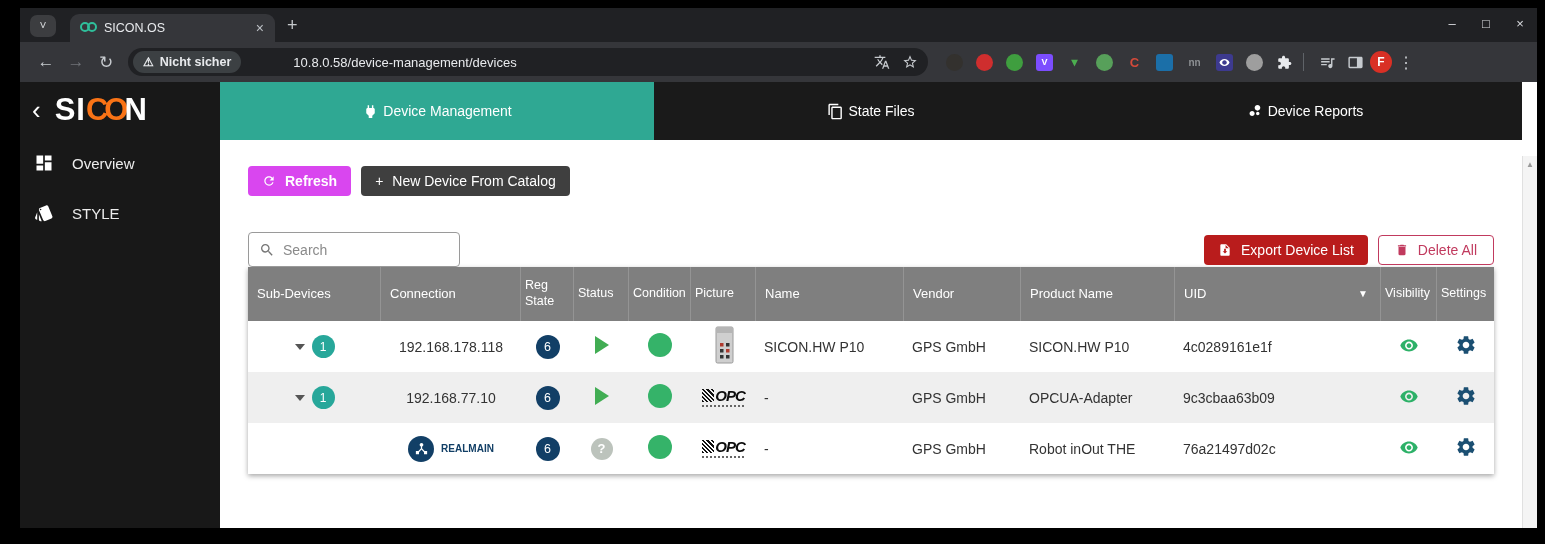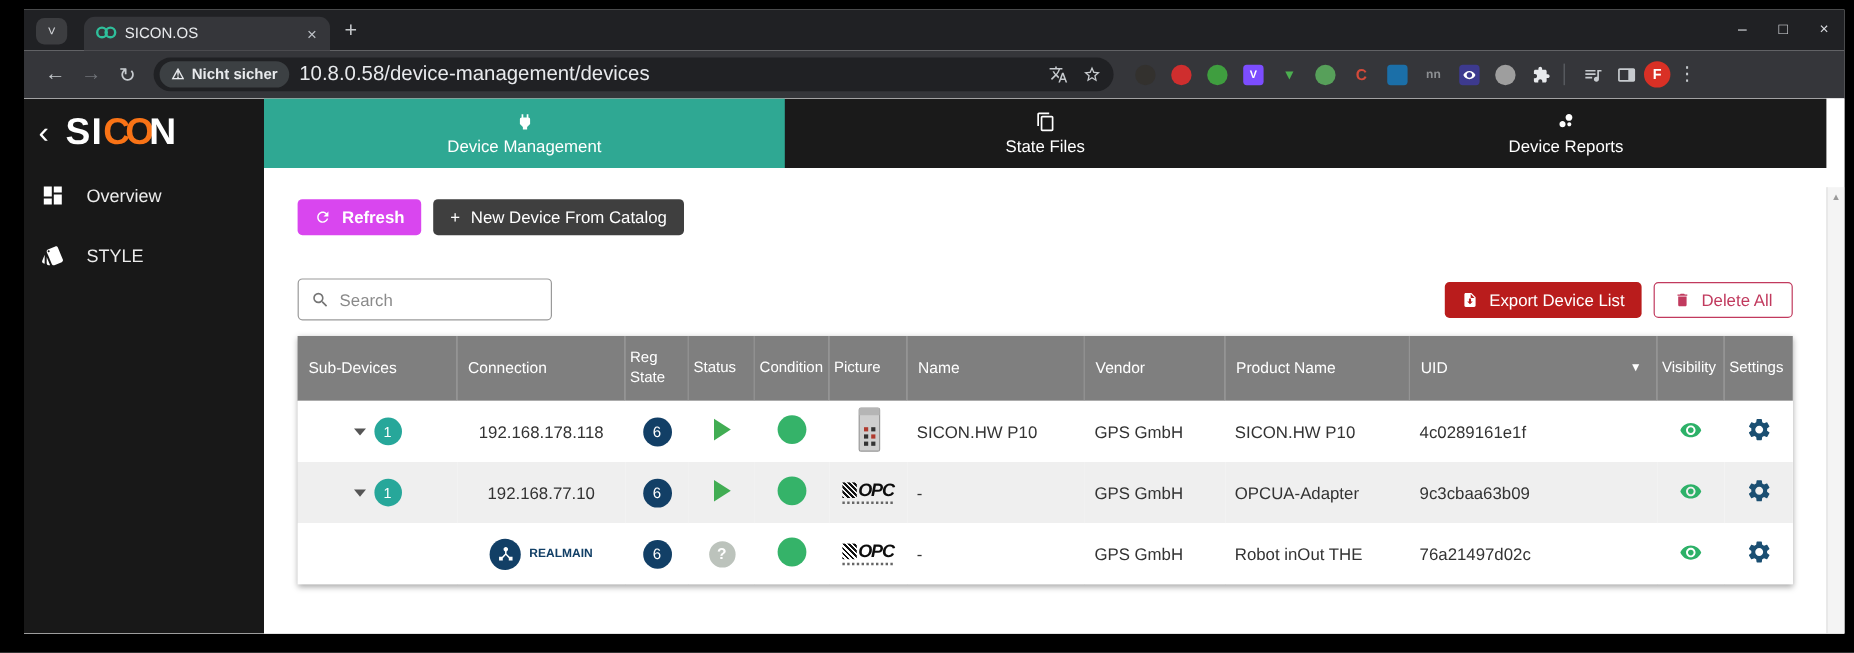--- a/index.html
+++ b/index.html
@@ -21,21 +21,21 @@
   .tb-spacer { flex:1; }
   .winctl { width:34px; height:30px; color:#dadce0; font-size:13px; display:flex; align-items:center; justify-content:center; align-self:flex-start; cursor:pointer; }
 
   
   .toolbar { height:40px; background:#35363a; display:flex; align-items:center; padding:0 12px; gap:2px; flex:none; }
   .nav-ic { width:28px; height:28px; display:flex; align-items:center; justify-content:center; font-size:17px; color:#c7cbcf; border-radius:50%; cursor:pointer; flex:none; }
   .nav-ic.disabled { color:#707378; }
   .omnibox { width:800px; height:28px; margin-left:6px; background:#202124; border-radius:14px; display:flex; align-items:center; padding:0 8px 0 5px; gap:8px; flex:none; }
   .sec-chip { height:22px; background:#3c4043; border-radius:11px; display:flex; align-items:center; gap:6px; padding:0 10px; color:#e8eaed; font-size:12.5px; font-weight:bold; flex:none; }
   .sec-chip .warn { font-size:12px; color:#e8eaed; }
-  .url { color:#e8eaed; font-size:17px; flex:1; white-space:nowrap; overflow:hidden; }
+  .url { color:#e8eaed; font-size:13px; flex:1; white-space:nowrap; overflow:hidden;margin-left:44px; }
   .omni-ic { width:20px; height:20px; color:#c7cbcf; display:flex; align-items:center; justify-content:center; flex:none; cursor:pointer; }
   .omni-ic svg { width:16px; height:16px; fill:currentColor; }
 
   .ext-row { display:flex; align-items:center; gap:13px; margin-left:16px; flex:none; }
   .ext { width:17px; height:17px; border-radius:50%; display:flex; align-items:center; justify-content:center; font-size:9px; font-weight:bold; color:#fff; cursor:pointer; flex:none; }
   .ext.sq { border-radius:3px; }
   .ext svg { width:15px; height:15px; fill:currentColor; }
   .tool-sep { width:1px; height:18px; background:#5f6368; margin:0 8px; }
   .right-ic { width:26px; height:26px; display:flex; align-items:center; justify-content:center; color:#c7cbcf; cursor:pointer; flex:none; }
   .right-ic svg { width:17px; height:17px; fill:currentColor; }
@@ -47,42 +47,42 @@
   .sidebar { width:200px; background:#181818; flex:none; }
   .logo-row { height:56px; display:flex; align-items:center; padding-left:8px; gap:10px; }
   .back-chev { color:#fff; font-size:26px; line-height:1; cursor:pointer; padding:0 4px; }
   .logo { font-size:31px; font-weight:bold; color:#fff; letter-spacing:1px; cursor:default; }
   .logo .teal { color:#f97316; letter-spacing:-4px; }
   .side-item { display:flex; align-items:center; gap:18px; padding:15px 0 15px 14px; color:#ececec; font-size:15px; cursor:pointer; }
   .side-item svg { width:20px; height:20px; fill:#fff; flex:none; }
 
   .main { flex:1; display:flex; flex-direction:column; margin-right:15px; }
   .nav-tabs { height:58px; background:#1a1a1a; display:flex; flex:none; }
-  .nav-tab { flex:1; display:flex; flex-direction:column; align-items:center; justify-content:center; gap:4px; color:#fff; font-size:14px; cursor:pointer; }
+  .nav-tab { flex:1; display:flex; flex-direction:row; align-items:center; justify-content:center; gap:4px; color:#fff; font-size:14px; cursor:pointer; }
   .nav-tab svg { width:17px; height:17px; fill:#fff; }
   .nav-tab.active { background:#2fa893; }
 
   .content { flex:1; padding:26px 28px 0; background:#fff; overflow:hidden; }
   .btn-row { display:flex; gap:10px; }
   .btn { height:30px; border:none; border-radius:4px; color:#fff; font-size:14px; display:inline-flex; align-items:center; gap:9px; padding:0 14px; cursor:pointer; font-family:inherit; }
   .btn svg { width:14px; height:14px; fill:#fff; }
   .btn-blue { background:#d946ef;font-weight:bold; }
   .btn-dark { background:#3f3f3f; }
 
   .search-row { margin-top:36px; display:flex; align-items:center; width:1246px; }
   .search-box { width:212px; height:35px; border:1px solid #9a9a9a; border-radius:4px; display:flex; align-items:center; gap:8px; padding:0 10px; background:#fff; }
   .search-box svg { width:16px; height:16px; fill:#757575; flex:none; }
   .search-box input { border:none; outline:none; font-size:14px; color:#444; width:150px; font-family:inherit; background:transparent; }
   .search-box input::placeholder { color:#8a8a8a; }
   .sr-spacer { flex:1; }
   .btn-export { background:#b91c1c; }
   .btn-delete { height:30px; background:#fff; border:1px solid #c13a5e; border-radius:4px; color:#c13a5e; font-size:14px; display:inline-flex; align-items:center; gap:9px; padding:0 16px; margin-left:10px; cursor:pointer; font-family:inherit; }
   .btn-delete svg { width:14px; height:14px; fill:#c13a5e; }
 
-  table { margin-top:13px; width:1246px; border-collapse:separate; border-spacing:0; table-layout:fixed; box-shadow:0 2px 5px rgba(0,0,0,.35); }
+  table { width:1246px; border-collapse:separate; border-spacing:0; table-layout:fixed; box-shadow:0 2px 5px rgba(0,0,0,.35); }
   th { background:#7f7f7f; color:#fff; font-weight:normal; font-size:13px; text-align:left; height:54px; padding:4px 6px 4px 9px; border-right:1px solid #949494; vertical-align:middle; line-height:1.25; }
   th:last-child { border-right:none; }
   th.tight { padding:4px 4px; font-size:12.5px; }
   td { height:51px; font-size:14px; color:#333; padding:0 8px; vertical-align:middle; background:#fff; }
   tr.alt td { background:#efefef; }
   td.c { text-align:center; }
   .flexc { display:flex; align-items:center; justify-content:center; gap:7px; }
   .caret { width:0; height:0; border-left:5px solid transparent; border-right:5px solid transparent; border-top:6px solid #555; cursor:pointer; flex:none; }
   .badge { width:23px; height:23px; border-radius:50%; background:#27a79a; color:#fff; font-size:12px; display:flex; align-items:center; justify-content:center; flex:none; }
   .regnum { width:24px; height:24px; border-radius:50%; background:#123f66; color:#fff; font-size:12.5px; display:inline-flex; align-items:center; justify-content:center; }

